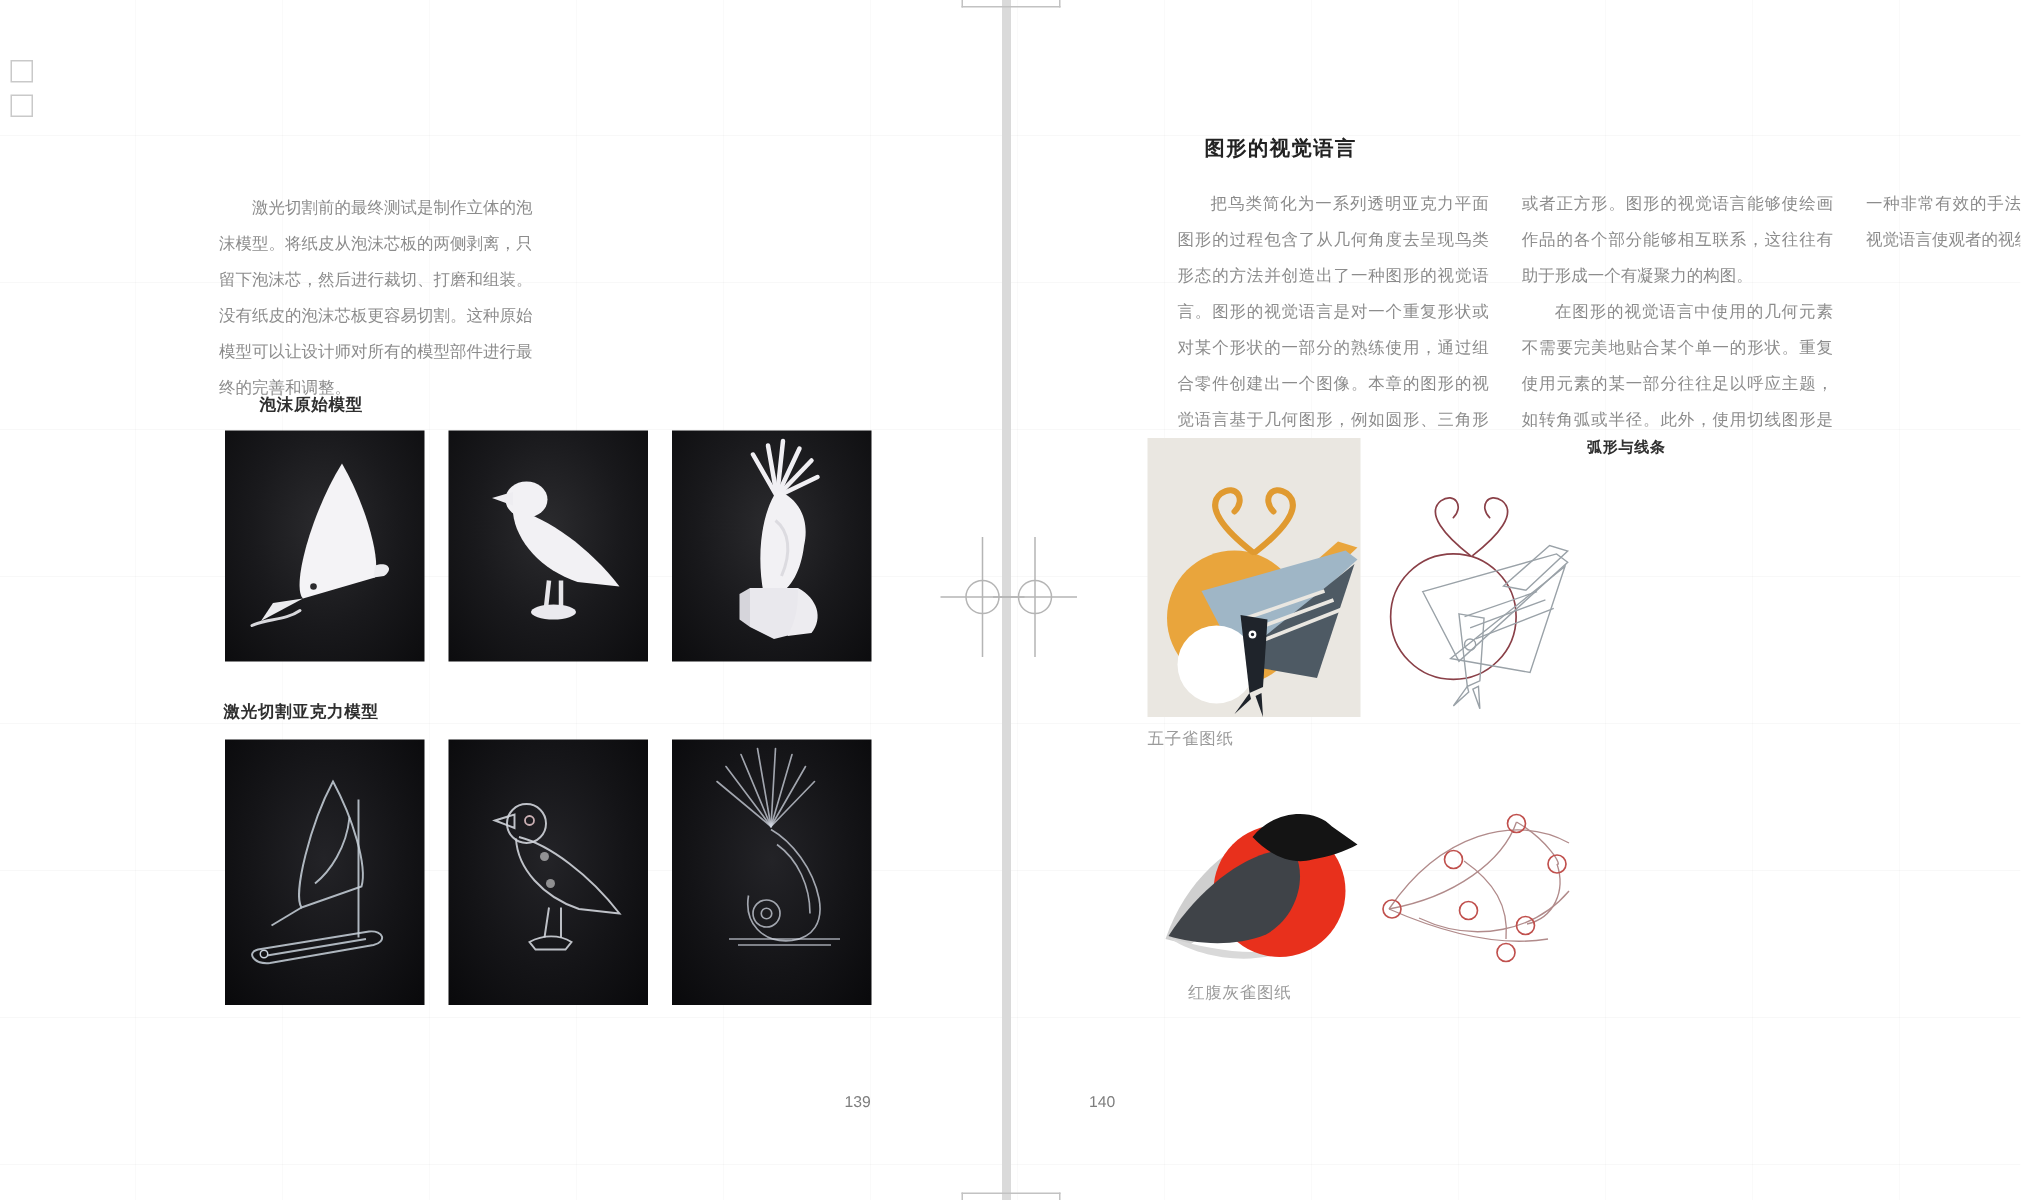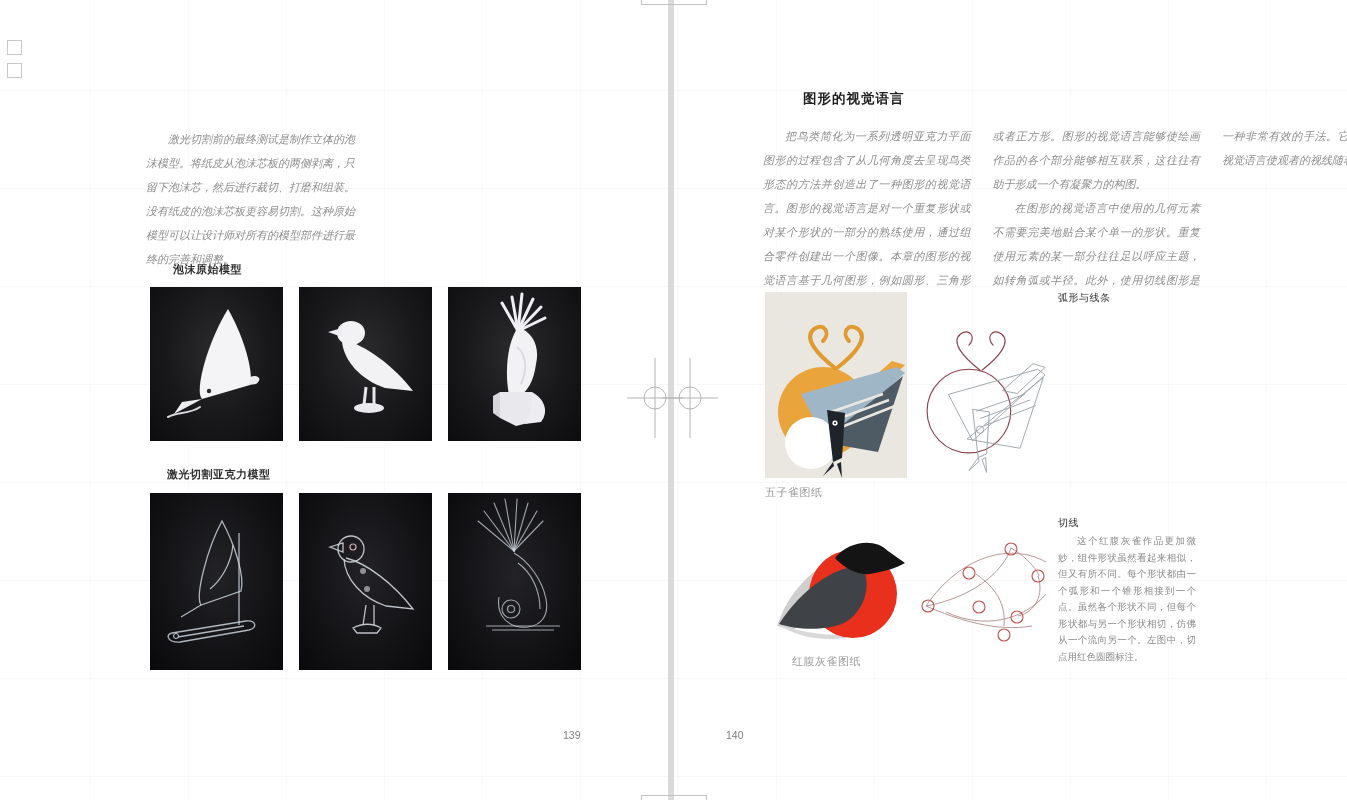--- a/index.html
+++ b/index.html
@@ -18,57 +18,57 @@
 
   
   .gutter-bar { position:absolute; left:668px; top:0; width:6px; height:800px; background:#dadada; }
   .fold-mark { position:absolute; left:641px; width:66px; height:7px; border:1px solid #c2c2c2; }
   .fold-mark.top { top:-2px; border-top:none; }
   .fold-mark.bottom { bottom:-2px; border-bottom:none; }
   .reg-mark { position:absolute; width:80px; height:80px; }
   .edge-square { position:absolute; width:15px; height:15px; border:1px solid #c9c9c9; background:#fff; }
 
   
-  .body-text { font-size:11px; line-height:24px; color:#8c8c8c; text-align:justify;font-style:italic; }
+  .body-text { font-size:11px; line-height:24px; color:#8c8c8c; text-align:justify; }
   .body-text p { text-indent:2em; }
   .sec-heading { font-size:11px; font-weight:bold; color:#2f2f2f; letter-spacing:0.5px; }
   .page-num { position:absolute; font-size:10.5px; color:#7e7e7e; }
   .caption { position:absolute; font-size:11px; color:#9b9b9b; letter-spacing:0.5px; }
 
   
   .lp-col { position:absolute; top:127px; }
   .lp-col.c1 { left:146px; width:209px; }
   .lp-col.c2 { left:371px; width:210px; }
   .lp-h1 { position:absolute; left:149px; top:262px;margin-left:24px; }
-  .lp-h2 { position:absolute; left:149px; top:467px;margin-left:18px; }
+  .lp-h2 { position:absolute; left:149px; top:467px; }
 
   .photo { position:absolute; width:133px; overflow:hidden; }
   .photo.row1 { top:287px; height:154px;
     background:radial-gradient(ellipse at 50% 42%, #2b2b2e 0%, #19191c 52%, #0c0c0e 100%); }
   .photo.row2 { top:493px; height:177px;
     background:radial-gradient(ellipse at 50% 45%, #232327 0%, #141417 55%, #09090b 100%); }
   .photo.px1 { left:150px; } .photo.px2 { left:299px; } .photo.px3 { left:448px; }
   .photo svg { display:block; width:100%; height:100%; }
 
   
   .rp-title { position:absolute; left:763px; top:90px; font-size:13.5px; font-weight:bold; color:#222; letter-spacing:1px;padding-left:40px; }
-  .rp-cols { position:absolute; left:763px; top:124px; width:437px; height:172px;
+  .rp-cols { position:absolute; left:785px; top:124px; width:437px; height:172px;
     column-count:2; column-gap:22px; column-fill:auto; }
   .rp-cols p { margin:0; }
 
   .nuthatch-box { position:absolute; left:765px; top:292px; width:142px; height:186px; background:#eae7e1; }
   .nuthatch-box svg, .fig svg { display:block; width:100%; height:100%; }
   .fig { position:absolute; }
   .fig.nuthatch-line { left:915px; top:293px; width:132px; height:186px; }
   .fig.bullfinch { left:765px; top:524px; width:145px; height:126px; }
   .fig.tangent { left:918px; top:536px; width:133px; height:108px; }
 
   .note { position:absolute; left:1058px; width:138px; }
   .note.n1 { top:291px; } .note.n2 { top:516px; }
-  .note h3 { font-size:10px; font-weight:normal; color:#2f2f2f; margin-bottom:3px; letter-spacing:0.5px; }
+  .note h3 { font-size:10px; font-weight:bold; color:#2f2f2f; margin-bottom:3px; letter-spacing:0.5px; }
   .note .nb { font-size:9.5px; line-height:16.5px; color:#8a8a8a; text-align:justify; text-indent:2em; }
 </style>
 </head>
 <body>
 
 <div class="spread">
 
   <div class="gutter-bar"></div>
   <div class="fold-mark top"></div>
   <div class="fold-mark bottom"></div>
@@ -267,20 +267,16 @@
         <circle cx="10" cy="70" r="6"></circle>
         <circle cx="61" cy="71" r="6"></circle>
         <circle cx="99" cy="81" r="6"></circle>
         <circle cx="86" cy="99" r="6"></circle>
       </g>
     </svg>
   </div>
 
   <div class="caption" style="left:765px;top:654px;padding-left:27px;">红腹灰雀图纸</div>
 
-  <div class="note n2">
-    <h3>切线</h3>
-    <div class="nb">这个红腹灰雀作品更加微妙，组件形状虽然看起来相似，但又有所不同。每个形状都由一个弧形和一个锥形相接到一个点。虽然各个形状不同，但每个形状都与另一个形状相切，仿佛从一个流向另一个。左图中，切点用红色圆圈标注。</div>
-  </div>
 
   <div class="page-num" style="left:726px;top:729px;">140</div>
 
 </div>
 
 </body></html>

